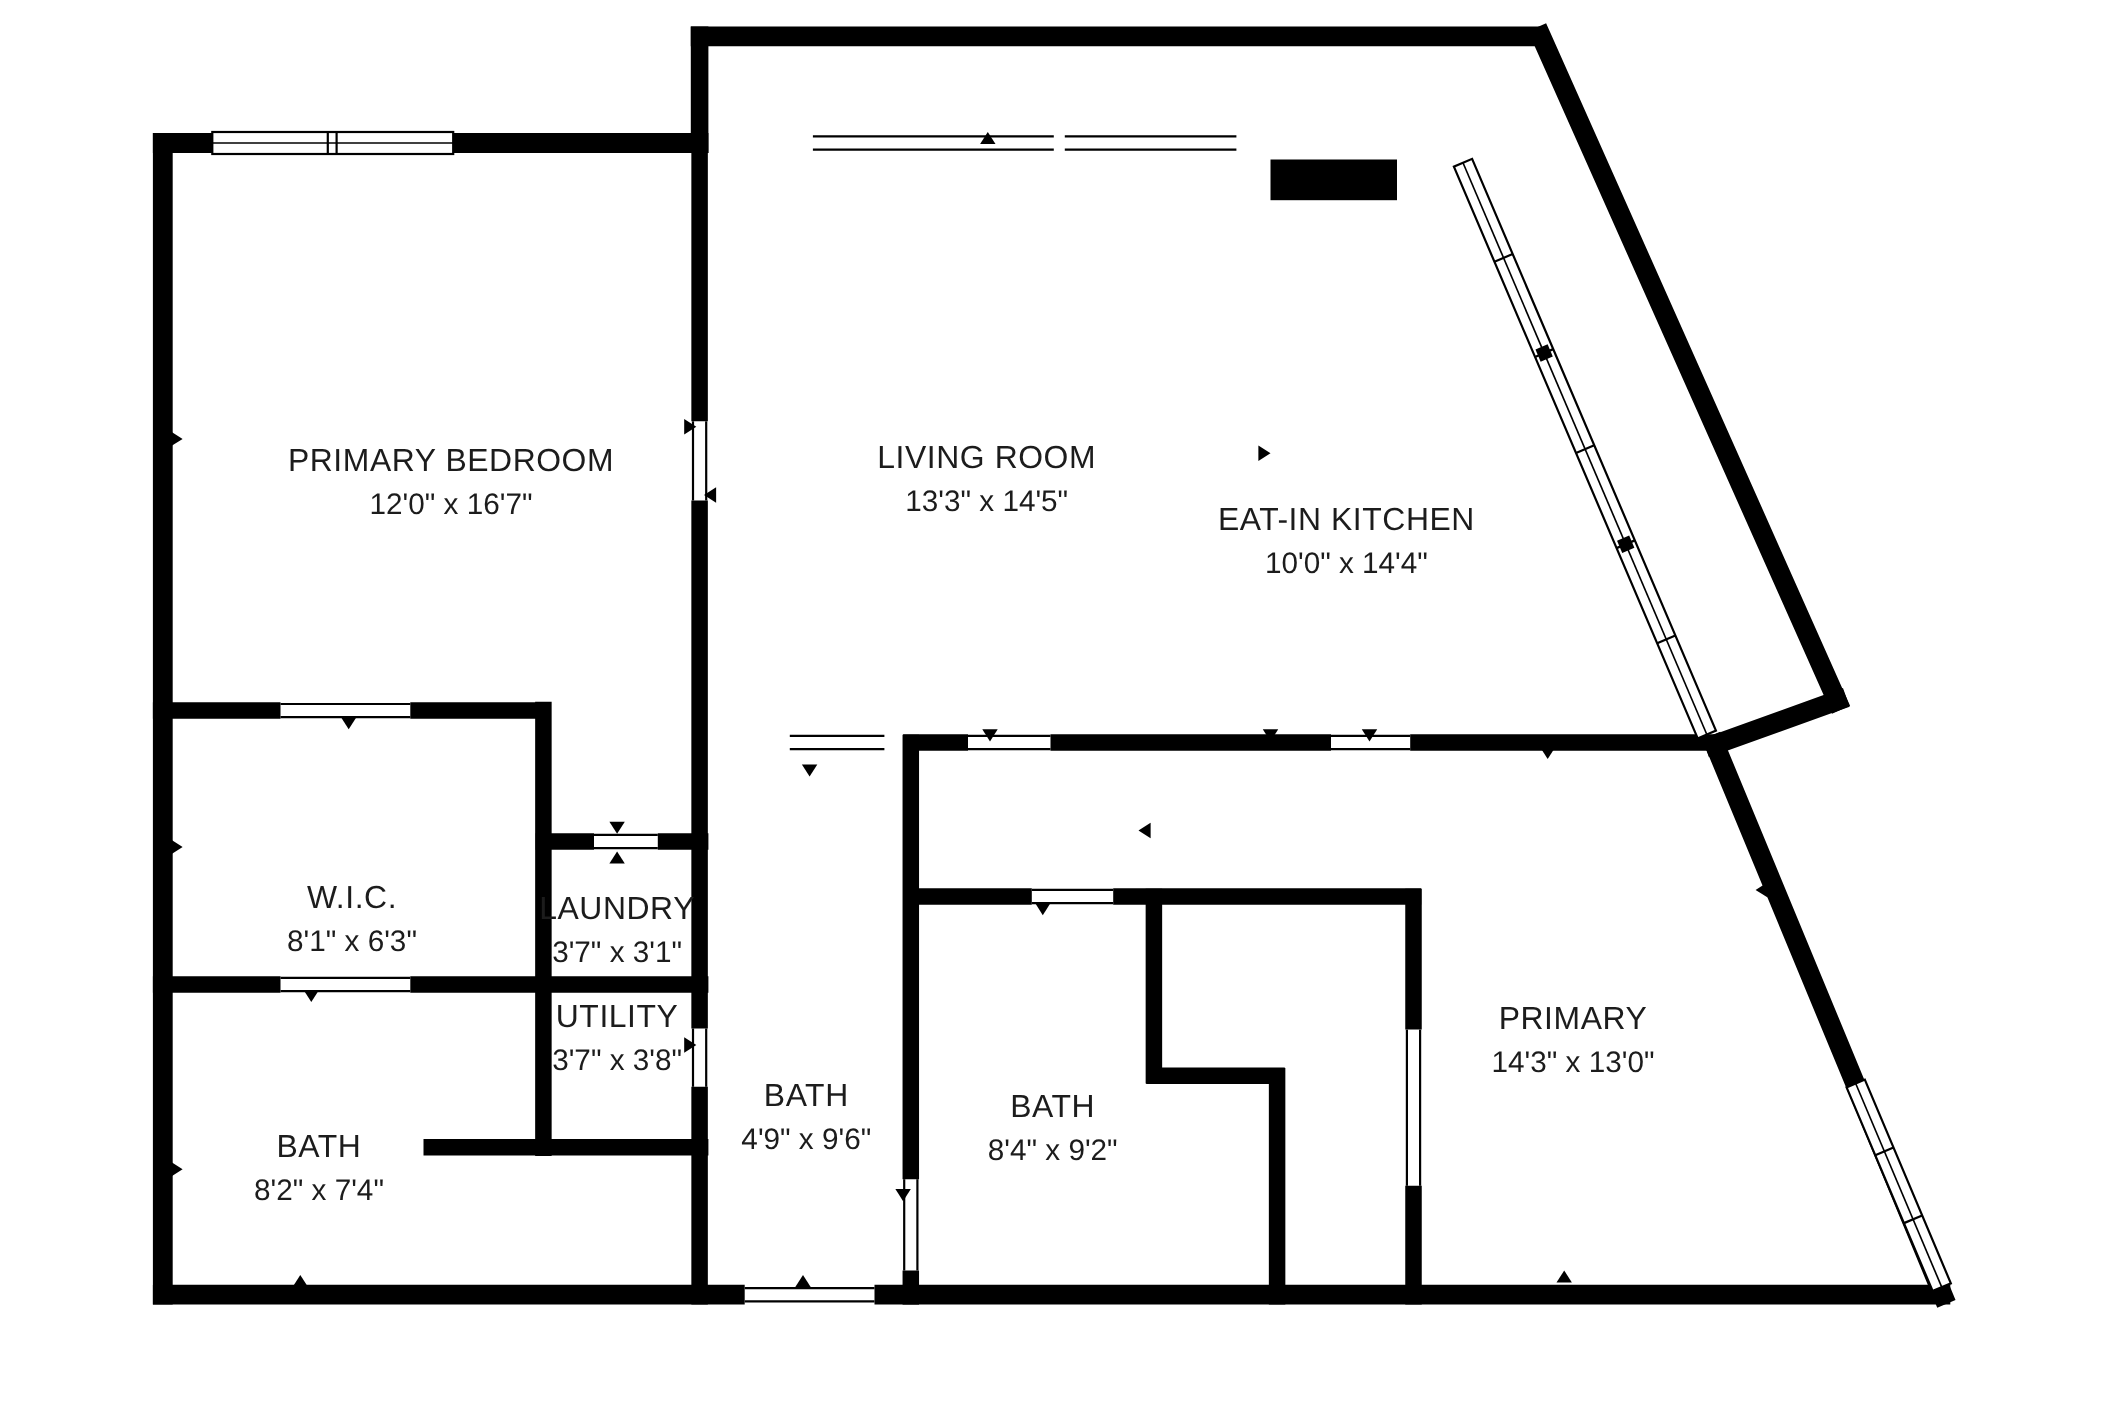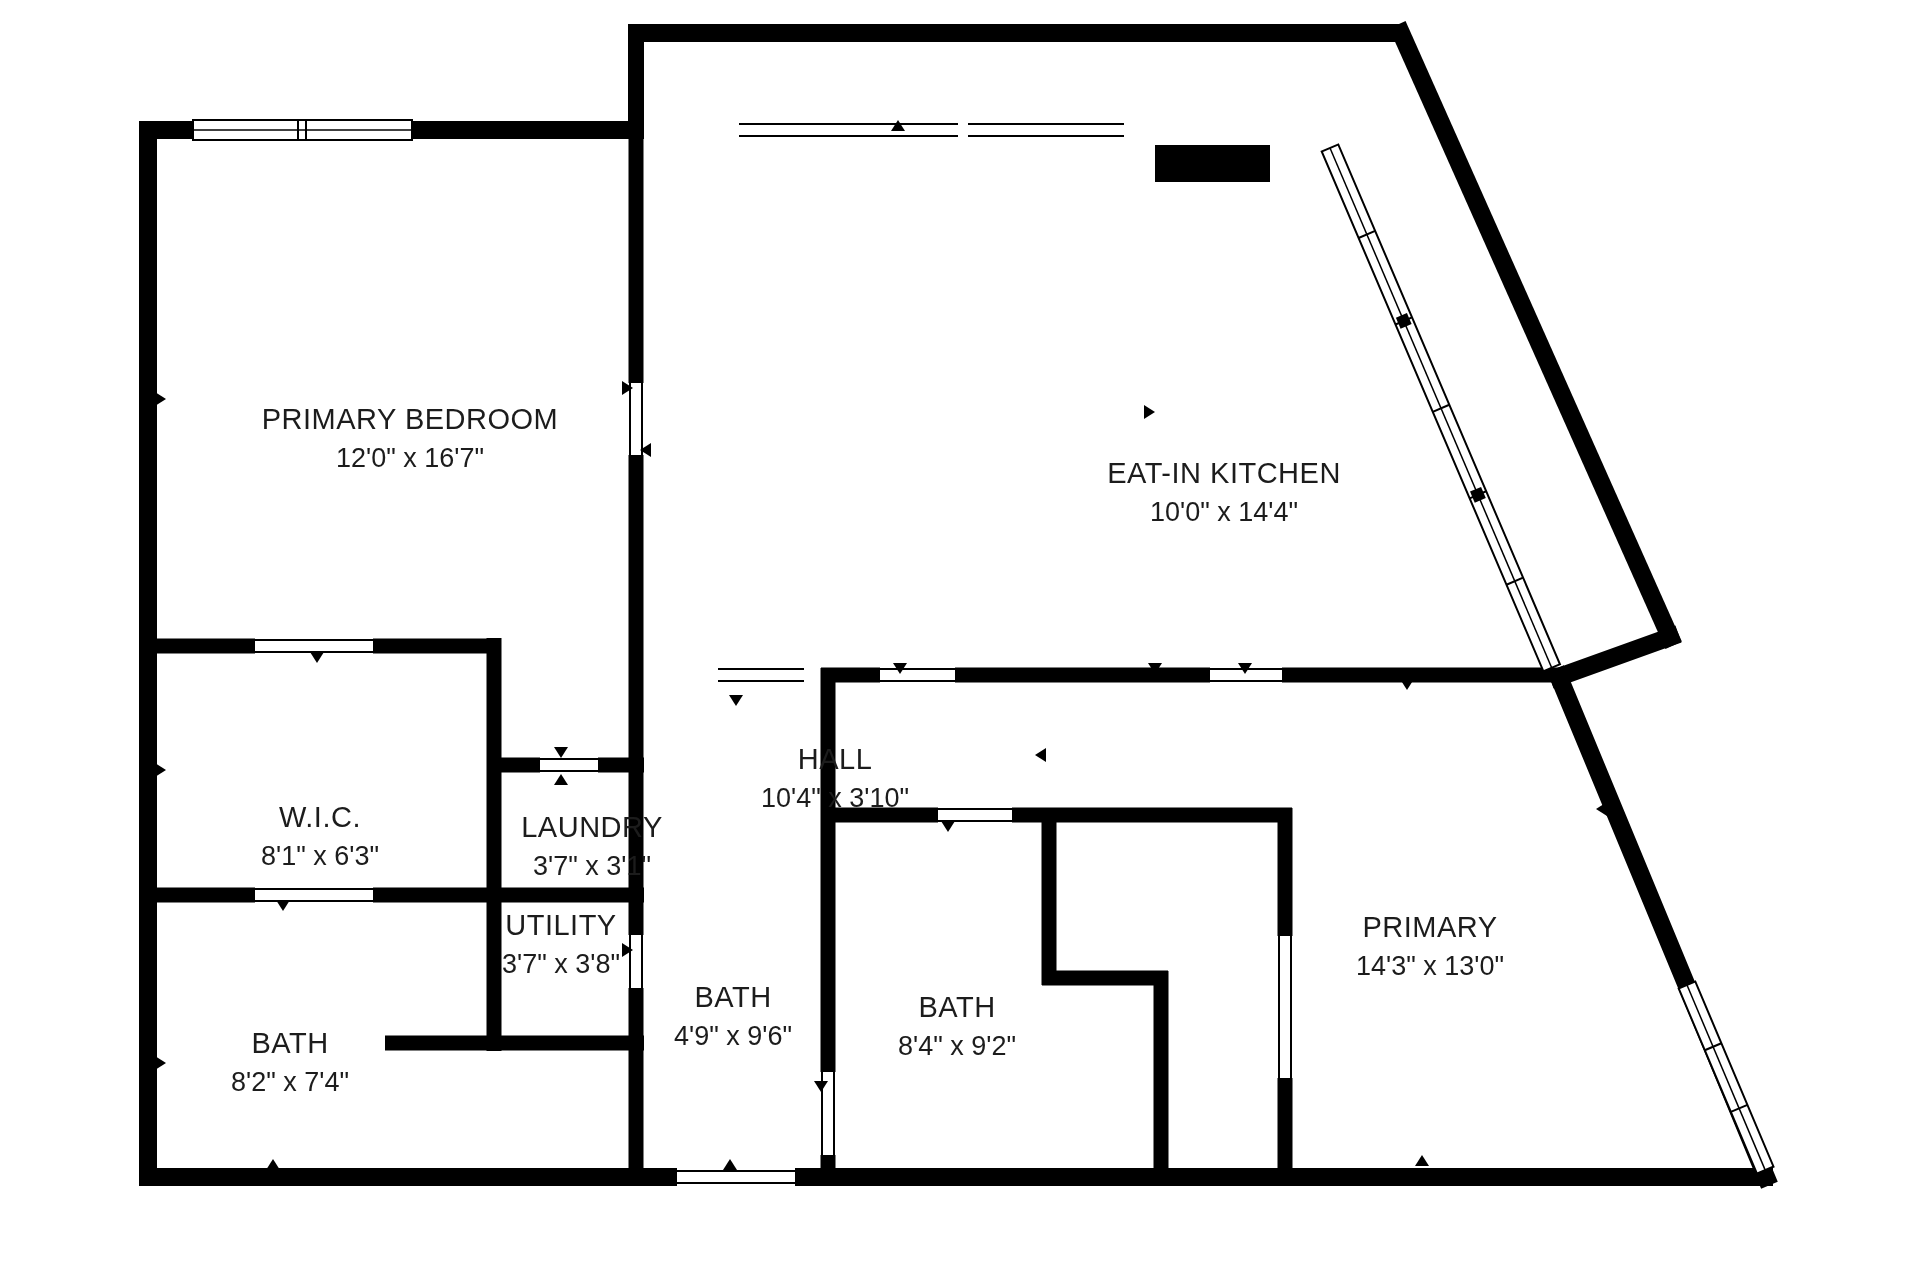--- a/index.html
+++ b/index.html
@@ -168,37 +168,37 @@
       <polygon points="891,131 905,131 898,120"></polygon>
       <polygon points="814,1081 828,1081 821,1092"></polygon>
     </g>
   </svg>
 
   <div class="room-label" style="left:410px;top:438px">
     <div class="room-name">PRIMARY BEDROOM</div>
     <div class="room-dims">12'0" x 16'7"</div>
   </div>
 
+  <div class="room-label" style="left:897px;top:436px">
+    <div class="room-name">LIVING ROOM</div>
+    <div class="room-dims">13'3" x 14'5"</div>
+  </div>
 
   <div class="room-label" style="left:1224px;top:492px">
     <div class="room-name">EAT-IN KITCHEN</div>
     <div class="room-dims">10'0" x 14'4"</div>
   </div>
 
   <div class="room-label" style="left:320px;top:836px">
     <div class="room-name">W.I.C.</div>
     <div class="room-dims">8'1" x 6'3"</div>
   </div>
 
-  <div class="room-label" style="left:835px;top:778px">
-    <div class="room-name">HALL</div>
-    <div class="room-dims">10'4" x 3'10"</div>
-  </div>
-
-  <div class="room-label" style="left:592px;top:846px">
+
+  <div class="room-label" style="left:561px;top:846px">
     <div class="room-name">LAUNDRY</div>
     <div class="room-dims">3'7" x 3'1"</div>
   </div>
 
   <div class="room-label" style="left:561px;top:944px">
     <div class="room-name">UTILITY</div>
     <div class="room-dims">3'7" x 3'8"</div>
   </div>
 
   <div class="room-label" style="left:733px;top:1016px">

